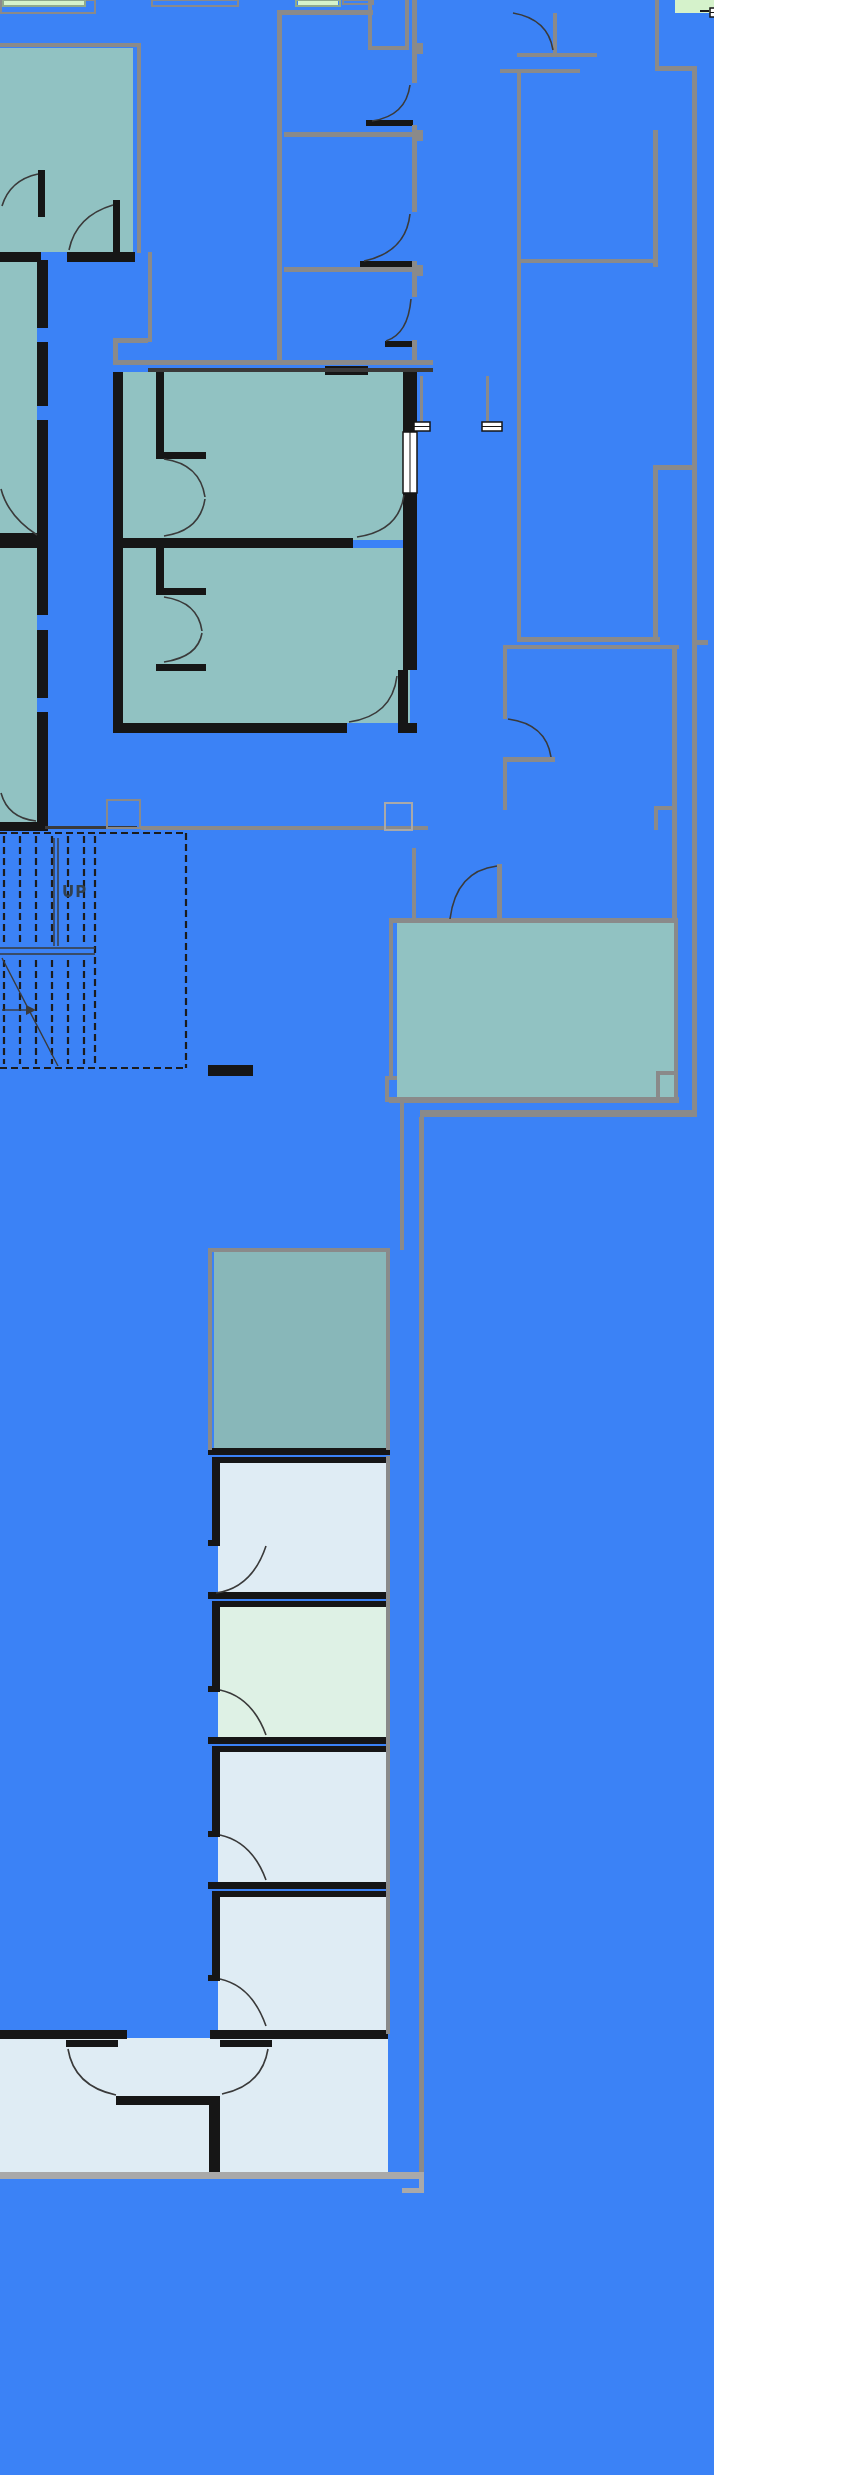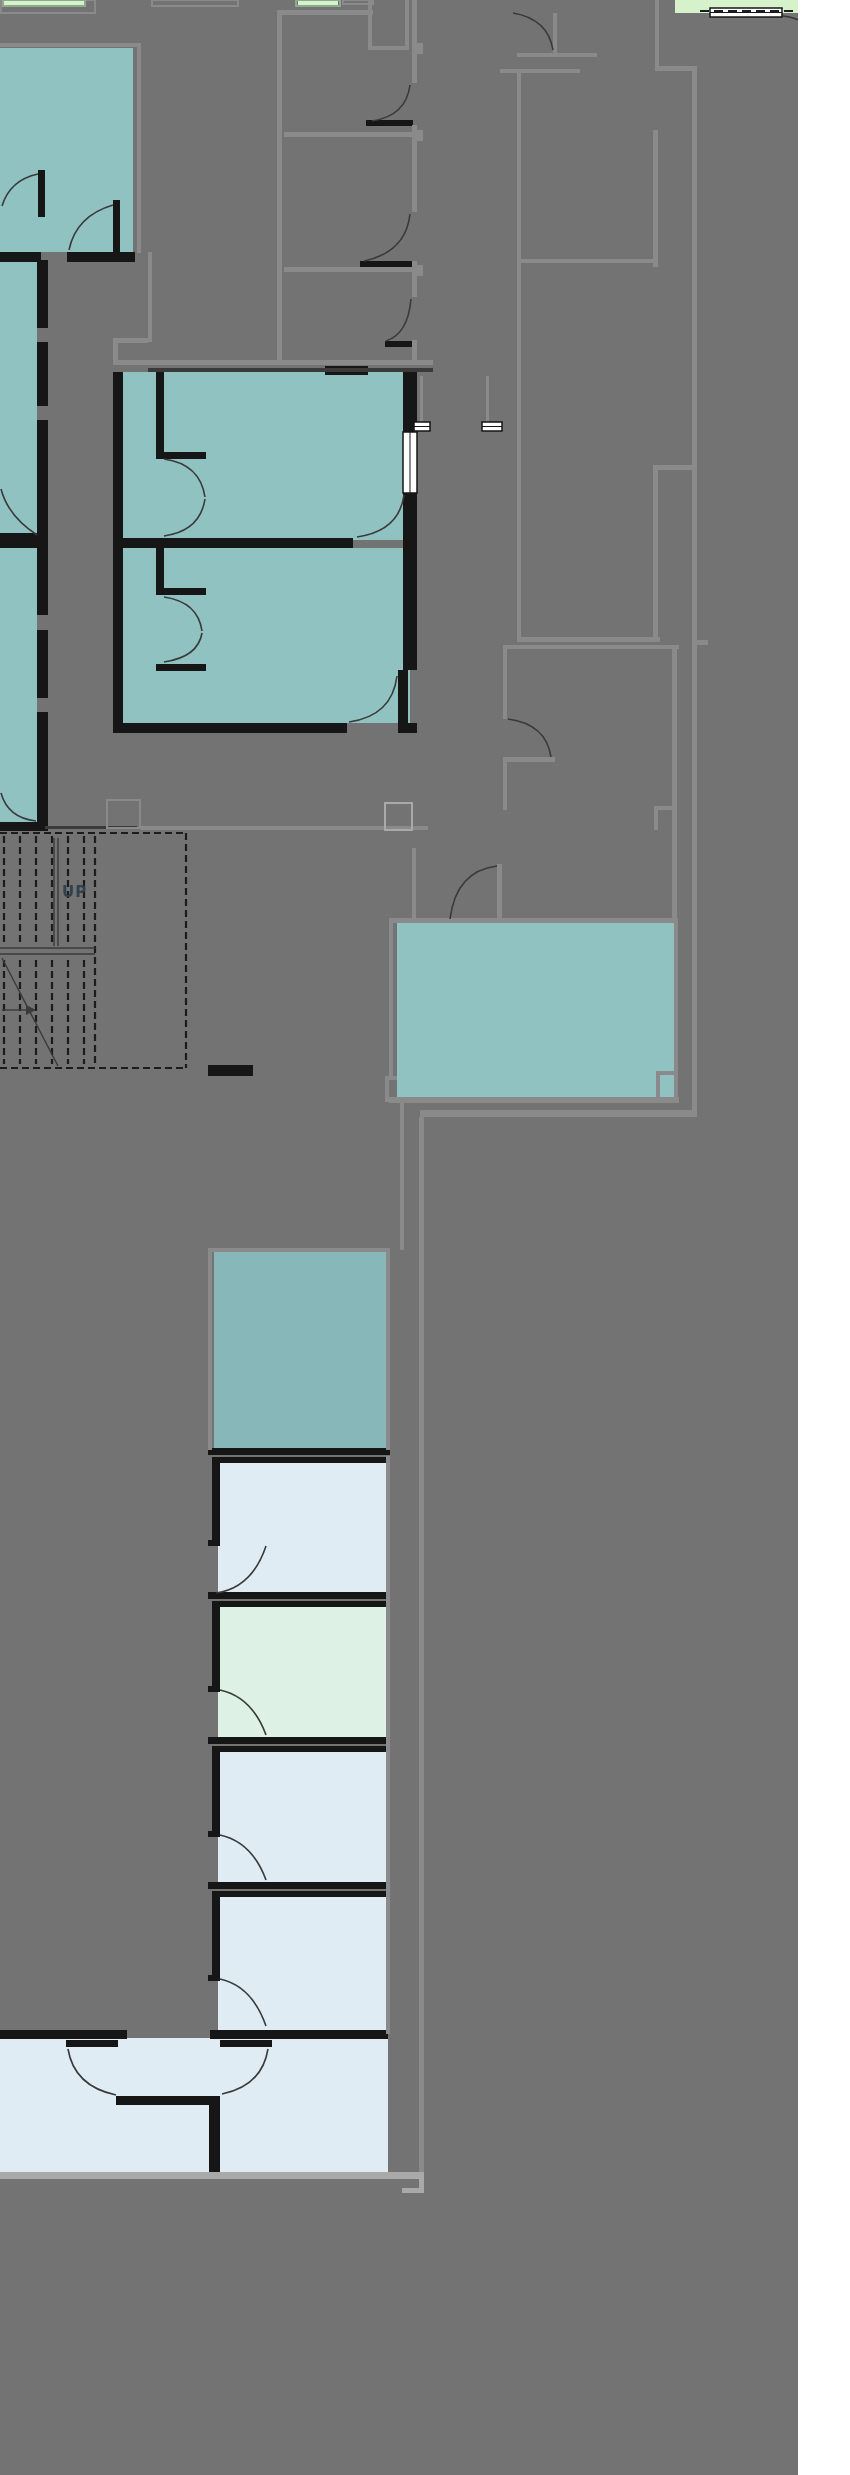--- a/index.html
+++ b/index.html
@@ -1,16 +1,16 @@
 <!DOCTYPE html>
 <html><head>
 <meta charset="utf-8">
 <style>
   html,body{margin:0;padding:0;background:#ffffff;}
-  .stage{position:relative;width:798px;height:2475px;background:#737373;overflow:hidden;}
+  .stage{position:relative;width:714px;height:2475px;background:#3b82f6;overflow:hidden;}
   svg{display:block;}
   text.up-label{font-family:"DejaVu Sans","Liberation Sans",sans-serif;font-weight:bold;letter-spacing:1px;}
 </style>
 </head>
 <body>
 
 <div class="stage">
   <svg id="plan-svg" width="850" height="2475" viewBox="0 0 850 2475" xmlns="http://www.w3.org/2000/svg">
     <g id="layer-rooms">
         <rect x="0" y="48" width="133" height="204" fill="#91c2c2"></rect>

